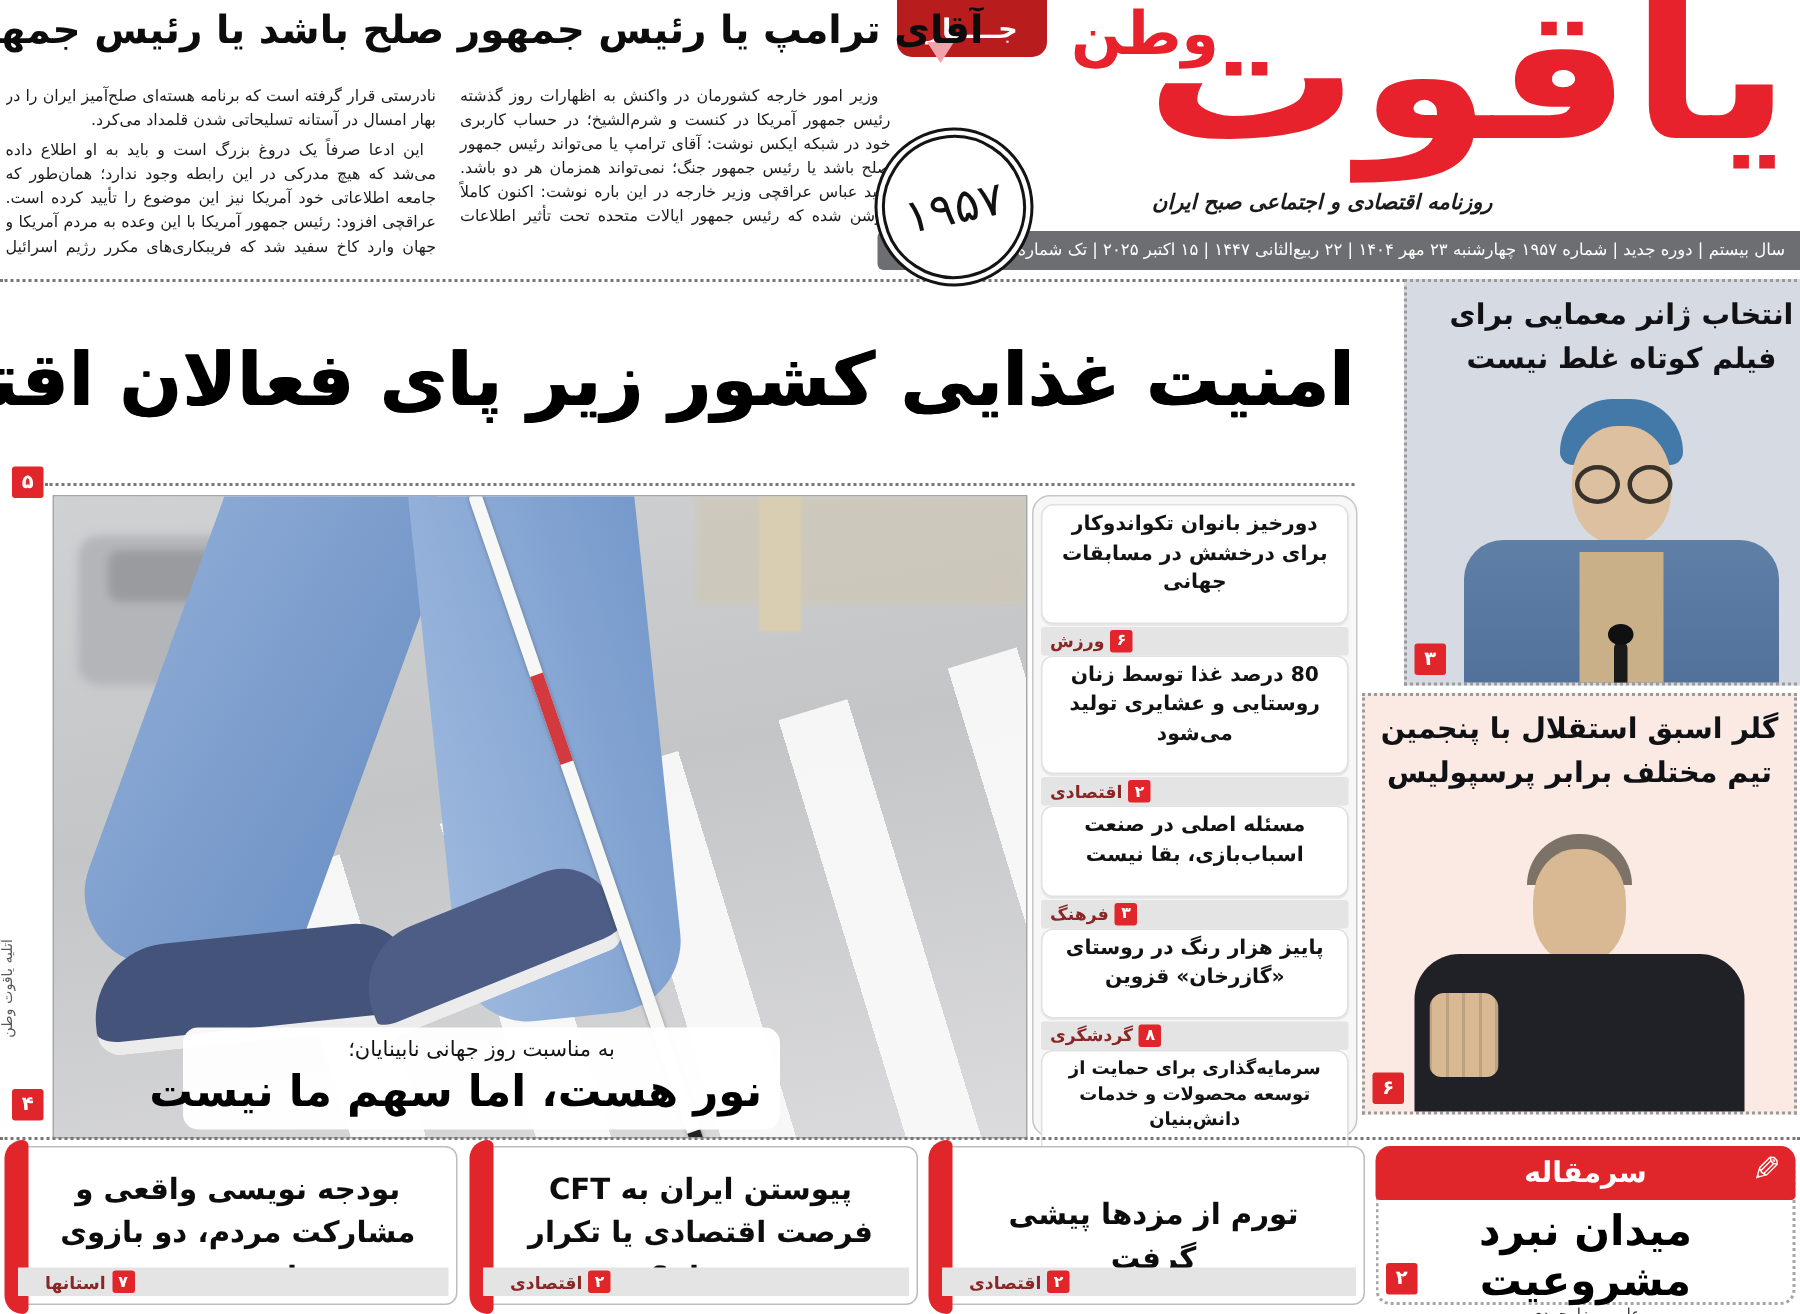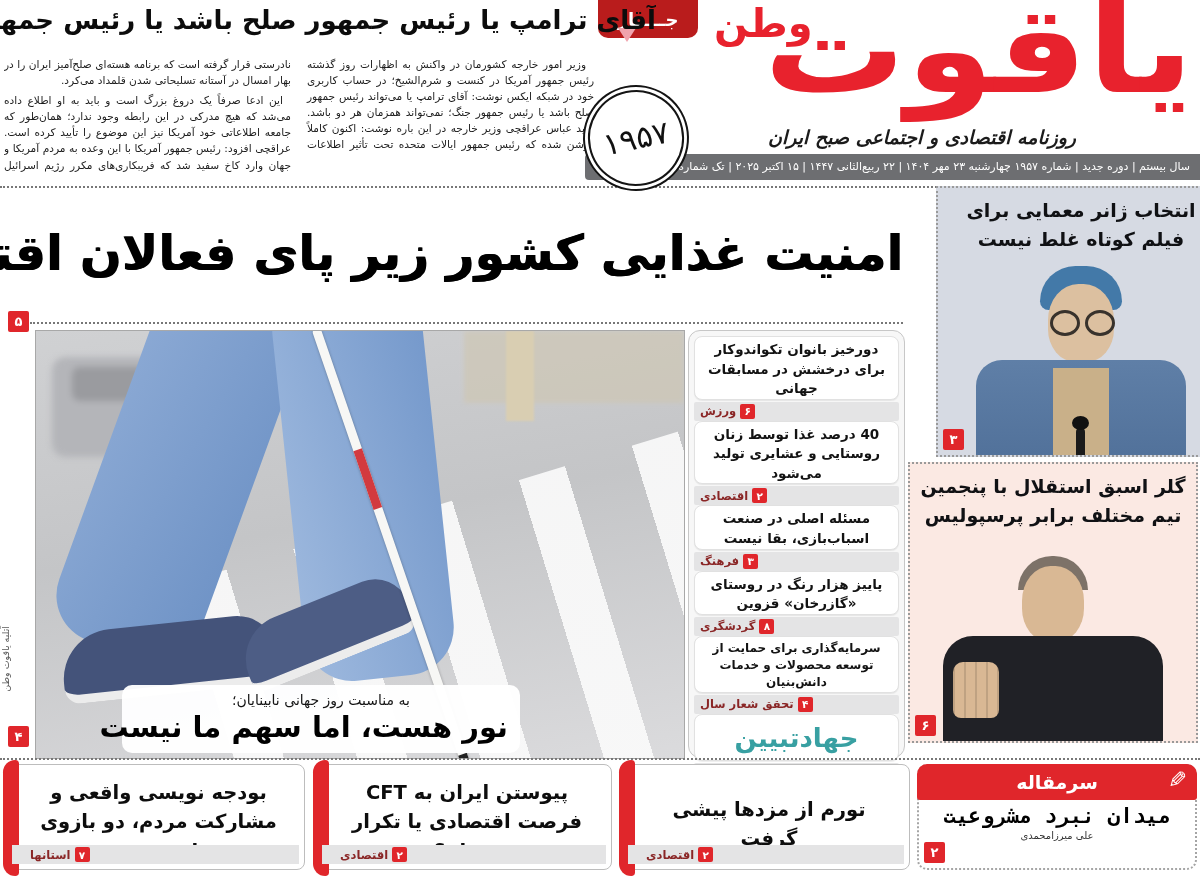--- a/index.html
+++ b/index.html
@@ -15,21 +15,21 @@
               font-size:26px;font-weight:bold;color:#0c0c0c;white-space:nowrap;overflow:hidden;}
   .top-body{position:absolute;left:4px;top:56px;width:590px;height:128px;column-count:2;
               column-gap:16px;font-size:10.6px;line-height:1.52;text-align:justify;color:#1d1d1d;
               overflow:hidden;}
   .top-body p{margin:0 0 4px;text-indent:8px;}
   
   .masthead{position:absolute;right:0;top:0;width:500px;height:186px;}
   .logo-word{position:absolute;right:6px;top:-26px;font-size:122px;line-height:1.25;font-weight:bold;
               color:#e8222d;transform:scaleX(1.16);transform-origin:100% 50%;letter-spacing:-3px;}
   .logo-sub{position:absolute;left:14px;top:0;font-size:40px;font-weight:bold;color:#e8222d;}
-  .tagline{position:absolute;left:68px;top:126px;font-size:19px;font-weight:bold;font-style:italic;
+  .tagline{position:absolute;left:68px;top:126px;font-size:14px;font-weight:bold;font-style:italic;
               font-family:"DejaVu Serif",serif;color:#1b1b1b;white-space:nowrap;}
   .date-bar{position:absolute;left:585px;right:0;top:154px;height:26px;background:#6d6e71;
               color:#fff;font-size:11px;line-height:26px;padding-right:10px;white-space:nowrap;
               overflow:hidden;border-radius:4px 0 0 4px;}
   .issue-circle{position:absolute;left:588px;top:90px;width:92px;height:92px;border-radius:50%;
               background:#fff;border:2px solid #141414;box-shadow:0 0 0 3px #fff,0 0 0 5px #141414;
               display:flex;align-items:center;justify-content:center;font-size:31px;color:#111;
               font-family:"DejaVu Serif",serif;transform:rotate(-12deg);z-index:6;}
   .dots{border-top:2px dotted #777;height:0;}
   .dots-top{position:absolute;left:0;right:0;top:186px;}
@@ -71,21 +71,21 @@
   .ph-caption{position:absolute;left:86px;bottom:5px;width:398px;background:rgba(255,255,255,.96);
               border-radius:10px;padding:7px 12px 9px;text-align:center;box-sizing:border-box;}
   .cap-kicker{font-size:14px;color:#141414;margin-bottom:2px;}
   .cap-title{font-size:29px;font-weight:bold;color:#000;white-space:nowrap;}
   .photo-credit{position:absolute;left:0;top:626px;writing-mode:vertical-rl;transform:rotate(180deg);
               font-size:9.5px;color:#5a5a5a;letter-spacing:1px;}
   
   .index-col{position:absolute;left:688px;top:330px;width:217px;height:428px;box-sizing:border-box;
               border:1px solid #c7c7c7;border-radius:12px;background:#f7f7f7;padding:5px;
               display:flex;flex-direction:column;justify-content:space-between;}
-  .idx-title{background:#fff;border:1px solid #e1e1e1;border-radius:8px;padding:3px 3px 0;
+  .idx-title{background:#fff;border:1px solid #e1e1e1;border-radius:8px;padding:3px 3px 16px;
               text-align:center;font-size:13.5px;font-weight:bold;line-height:1.45;color:#131313;
               box-shadow:0 1px 1px rgba(0,0,0,.07);}
   .idx-title.sm{font-size:12px;}
   .idx-title.jahad{font-size:26px;color:#38a0a2;padding:5px 0 3px;letter-spacing:-1px;}
   .idx-bar{height:19px;background:#e4e4e5;border-radius:2px;margin-top:2px;
               display:flex;direction:ltr;align-items:center;padding-left:4px;}
   .idx-sec{color:#8a2626;font-size:11.5px;font-weight:bold;margin:0 4px 0 2px;white-space:nowrap;}
   .idx-num{width:15px;height:15px;font-size:10.5px;border-radius:2px;background:#e0262b;color:#fff;
               font-weight:bold;display:flex;align-items:center;justify-content:center;}
   
@@ -126,21 +126,21 @@
   .bx-bar{position:absolute;left:5px;right:5px;bottom:5px;height:19px;background:#e4e4e5;
               display:flex;direction:ltr;align-items:center;padding-left:16px;box-sizing:border-box;}
   .bx1{left:6px;width:299px;}
   .bx2{left:316px;width:296px;}
   .bx3{left:622px;width:288px;}
   .editorial{position:absolute;left:917px;top:764px;width:280px;height:106px;background:#fff;
               border:2px dotted #a5a5a5;border-radius:10px;box-sizing:border-box;}
   .ed-head{position:relative;margin:-2px;height:36px;background:#e0262b;border-radius:10px 10px 3px 3px;
               color:#fff;font-size:19px;font-weight:bold;display:flex;align-items:center;justify-content:center;}
   .ed-icon{position:absolute;right:10px;top:3px;font-size:23px;color:#fff;transform:scaleX(-1);}
-  .ed-title{text-align:center;font-size:21px;font-weight:bold;color:#000;margin-top:6px;font-family:Liberation Mono, monospace;}
+  .ed-title{text-align:center;font-size:28px;font-weight:bold;color:#000;margin-top:6px;}
   .ed-author{text-align:center;font-size:10px;color:#333;margin-top:1px;}
   .badge-ed{position:absolute;left:5px;bottom:5px;}
 </style>
 </head>
 <body>
 
 <div id="page">
 
   <div class="tag-bubble">جـــــار</div>
   <div class="top-headline">آقای ترامپ یا رئیس جمهور صلح باشد یا رئیس جمهور جنگ</div>
@@ -186,21 +186,21 @@
 
   <div class="index-col">
     <div>
       <div class="idx-title">دورخیز بانوان تکواندوکار برای درخشش در مسابقات جهانی</div>
       <div class="idx-bar">
         <span class="idx-sec">ورزش</span>
         <span class="idx-num">۶</span>
       </div>
     </div>
     <div>
-      <div class="idx-title">40 درصد غذا توسط زنان روستایی و عشایری تولید می‌شود</div>
+      <div class="idx-title">80 درصد غذا توسط زنان روستایی و عشایری تولید می‌شود</div>
       <div class="idx-bar">
         <span class="idx-sec">اقتصادی</span>
         <span class="idx-num">۲</span>
       </div>
     </div>
     <div>
       <div class="idx-title">مسئله اصلی در صنعت اسباب‌بازی، بقا نیست</div>
       <div class="idx-bar">
         <span class="idx-sec">فرهنگ</span>
         <span class="idx-num">۳</span>

